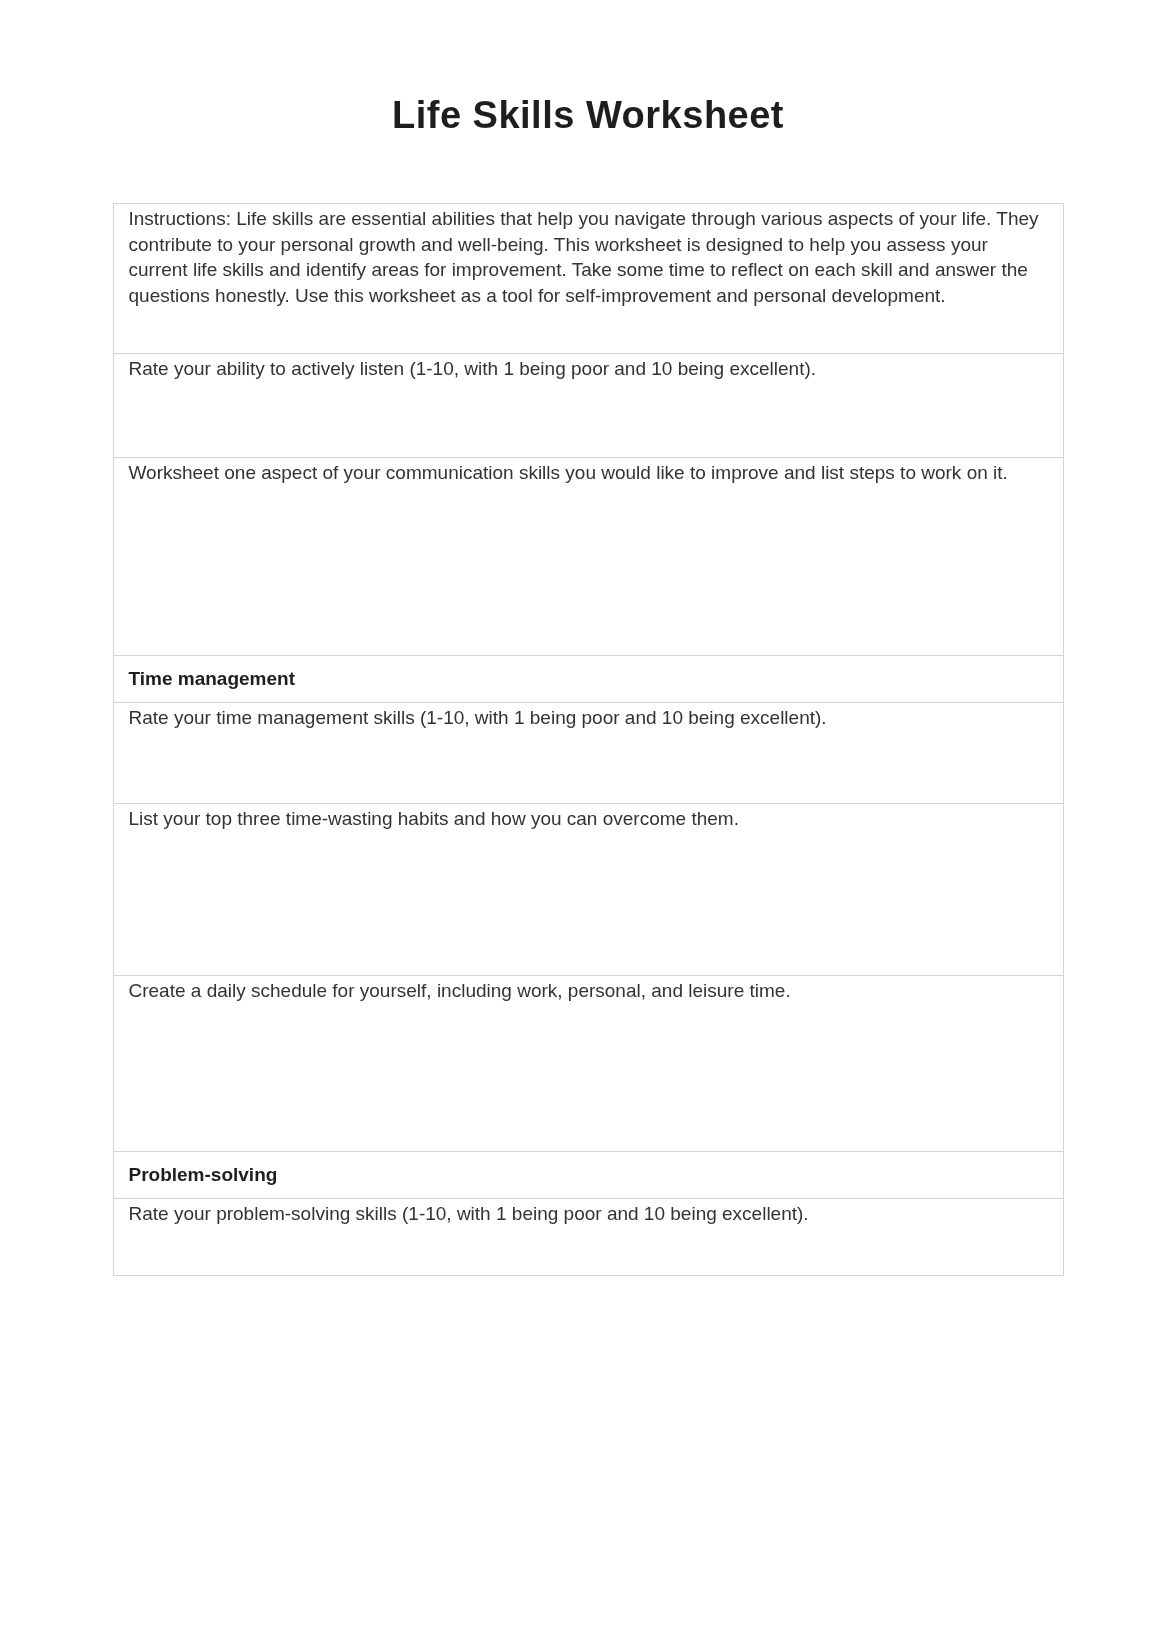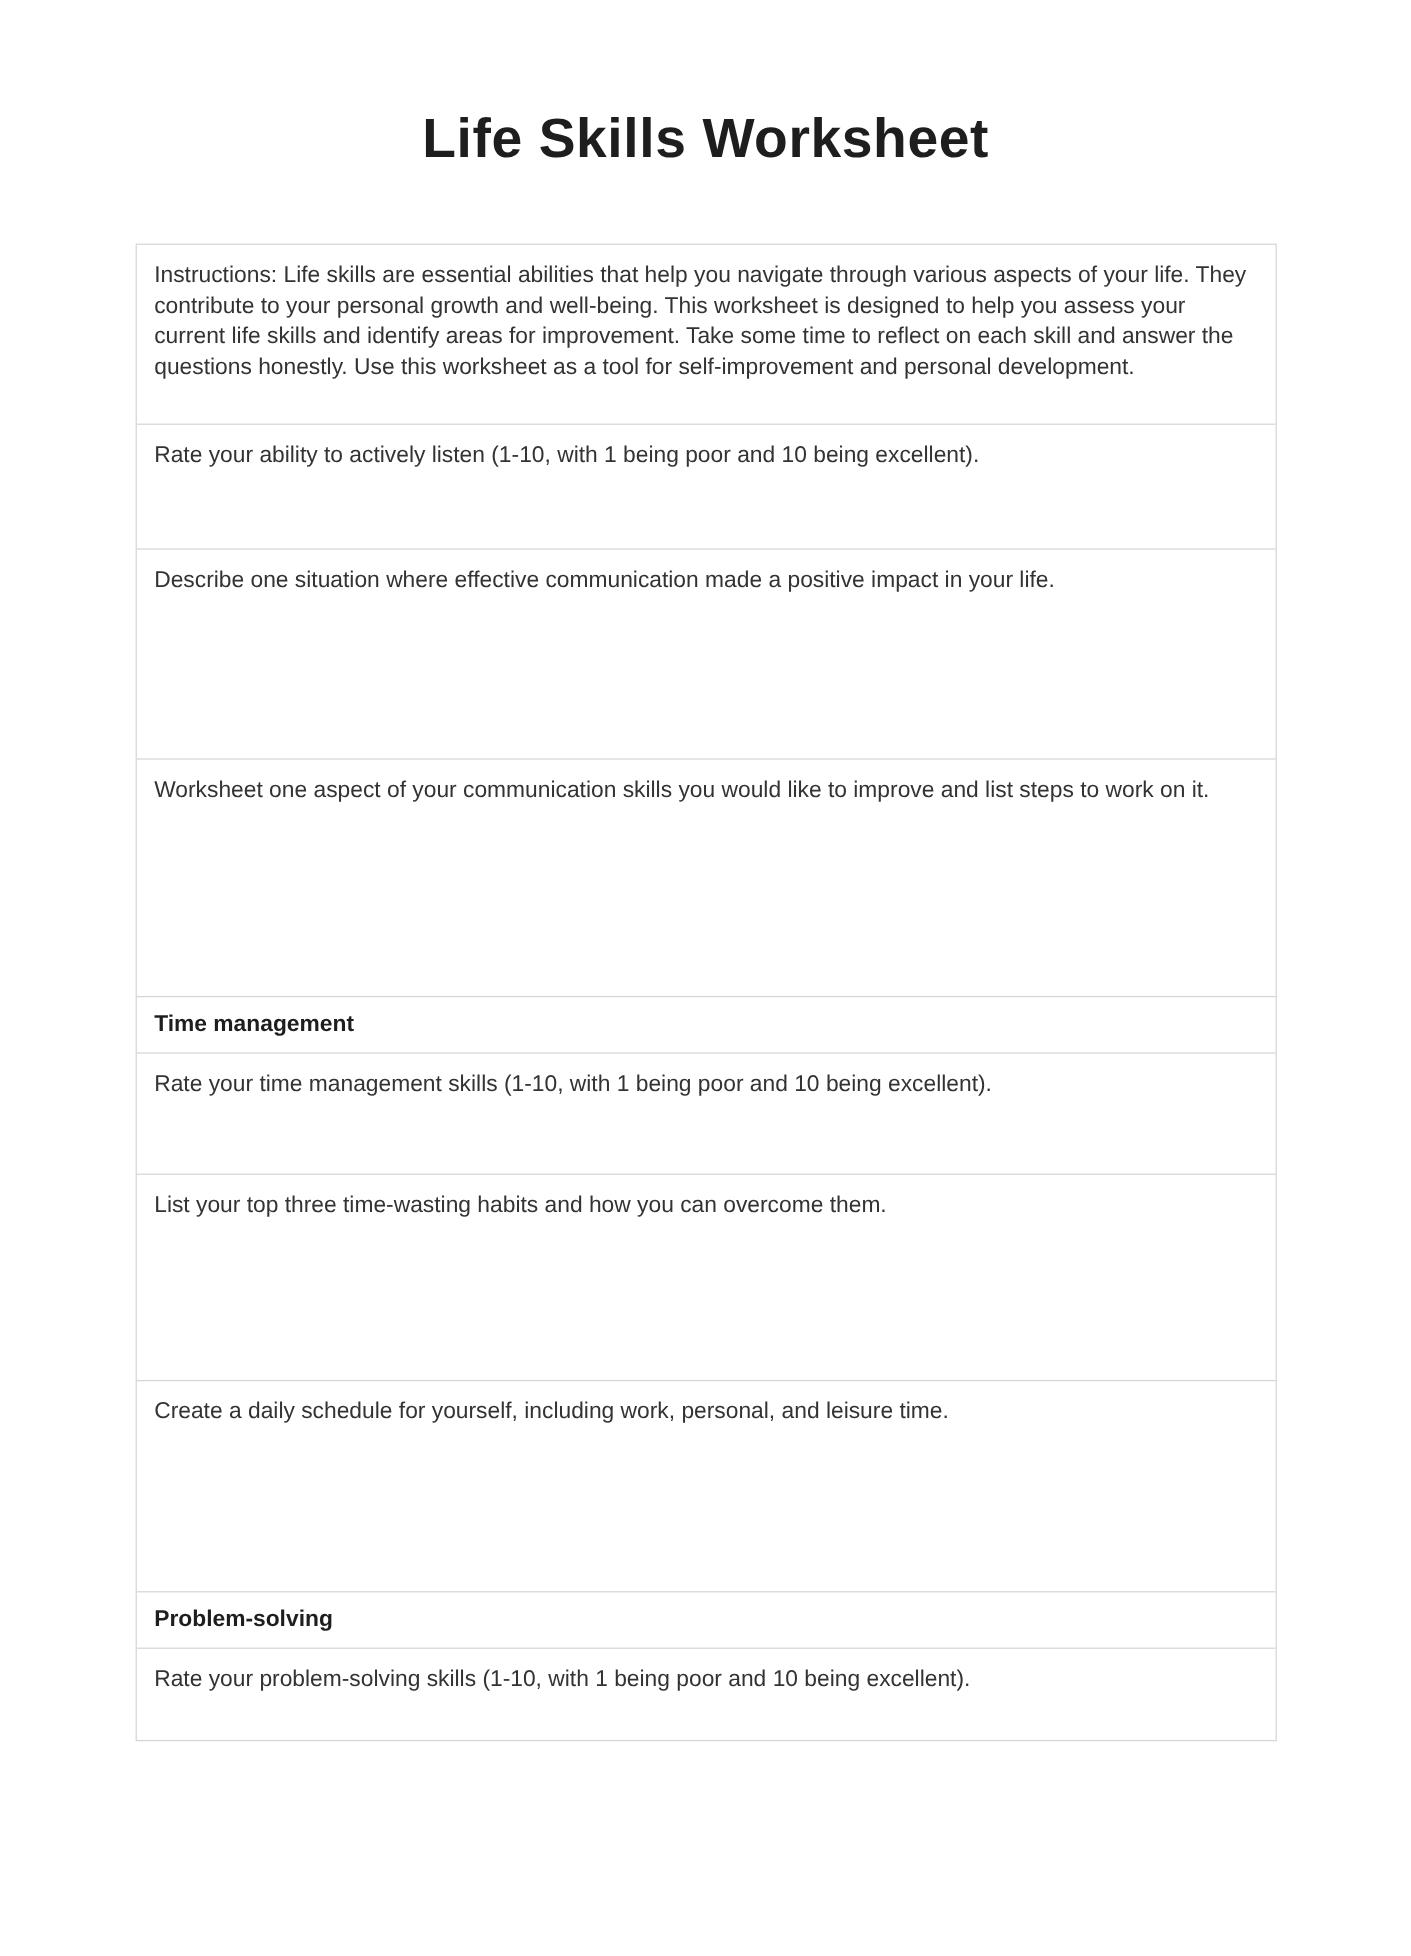--- a/index.html
+++ b/index.html
@@ -15,37 +15,37 @@
   body {
     width: 1176px;
     height: 1630px;
     font-family: "Liberation Sans", sans-serif;
     color: var(--text);
     overflow: hidden;
   }
   .page-title {
     padding-top: 88px;
     text-align: center;
-    font-size: 46px;
+    font-size: 38px;
     line-height: 54px;
     font-weight: bold;
     color: var(--heading);
     letter-spacing: 0.5px;
   }
   .worksheet {
     width: 951px;
     margin: 61px auto 0 auto;
     border: 1px solid var(--border);
     box-sizing: border-box;
     background: var(--background);
   }
   .row {
     box-sizing: border-box;
     border-top: 1px solid var(--border);
-    padding: 13px 15px;
+    padding: 2px 15px;
     font-size: 19px;
     line-height: 25.5px;
     overflow: hidden;
   }
   .row:first-child { border-top: none; }
   .row-namedate {
     display: flex;
     padding: 0;
     height: 76px;
   }
@@ -84,23 +84,20 @@
 
   <div class="row row-instructions">
     <span>Instructions: Life skills are essential abilities that help you navigate through various aspects of your life. They contribute to your personal growth and well-being. This worksheet is designed to help you assess your current life skills and identify areas for improvement. Take some time to reflect on each skill and answer the questions honestly. Use this worksheet as a tool for self-improvement and personal development.</span>
   </div>
 
 
   <div class="row h104">
     <span>Rate your ability to actively listen (1-10, with 1 being poor and 10 being excellent).</span>
   </div>
 
-  <div class="row h175">
-    <span>Describe one situation where effective communication made a positive impact in your life.</span>
-  </div>
 
   <div class="row h198">
     <span>Worksheet one aspect of your communication skills you would like to improve and list steps to work on it.</span>
   </div>
 
   <div class="row row-section h47">
     <span>Time management</span>
   </div>
 
   <div class="row h101">

